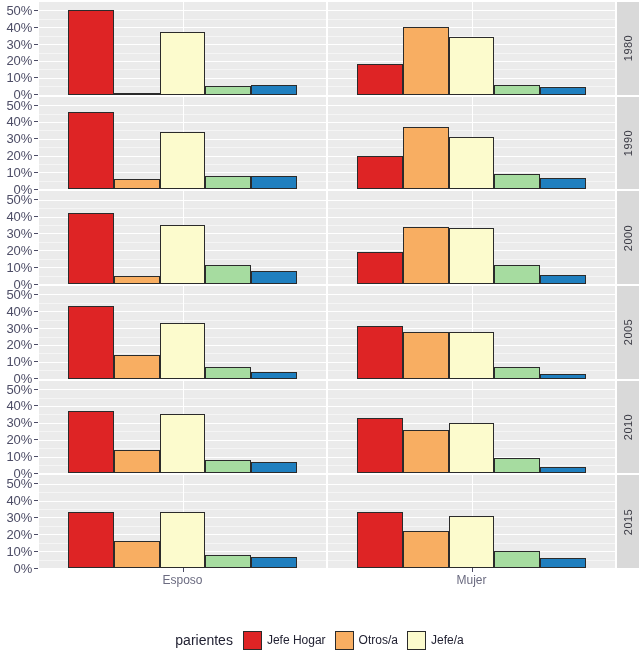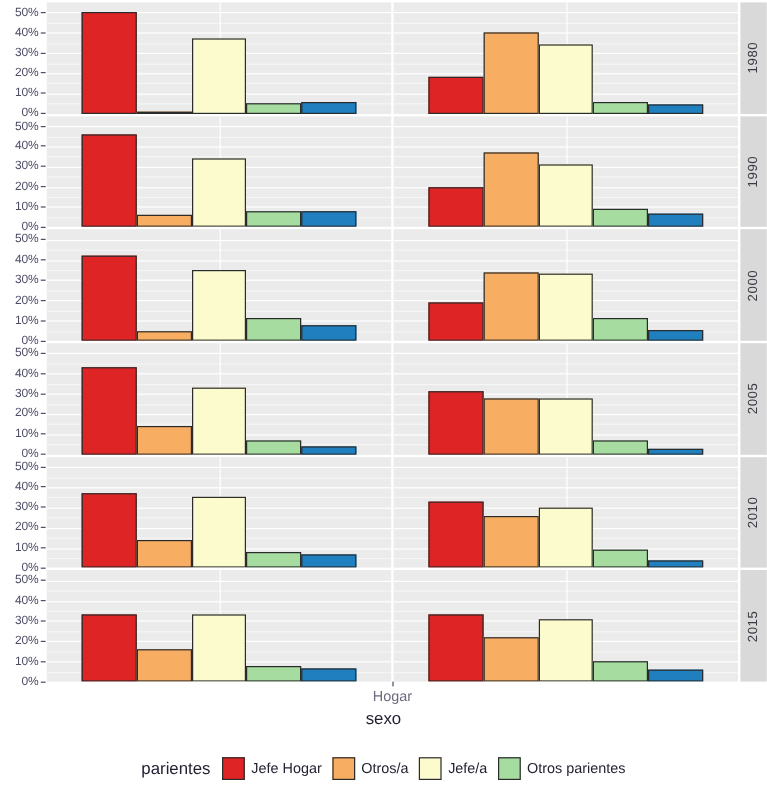--- a/index.html
+++ b/index.html
@@ -52,21 +52,21 @@
     position: absolute;
     right: 0;
     height: 12px;
     margin-top: -6px;
     display: flex;
     align-items: center;
     justify-content: flex-end;
     white-space: nowrap;
   }
   .y-tick-label {
-    font-size: 10px;
+    font-size: 13px;
     color: #4d4d66;
     letter-spacing: -0.2px;
   }
   .y-tick-mark {
     display: inline-block;
     width: 4px;
     height: 1px;
     background: #4d4d66;
     margin-left: 2px;
     margin-right: 1px;
@@ -675,42 +675,41 @@
         <div class="strip">
           <span class="strip-label">2015</span>
         </div>
       </div>
     </div>
 
   <div class="x-axis">
     <div class="x-axis-inner">
         <div class="x-group">
           <div class="x-tick-mark"></div>
-          <div class="x-tick-label">Hogar</div>
+          <div class="x-tick-label">Esposo</div>
+        </div>
+        <div class="x-group">
+          <div class="x-tick-mark"></div>
+          <div class="x-tick-label">Mujer</div>
         </div>
       </div>
   </div>
 
-  <div class="x-axis-title">sexo</div>
 
   <div class="legend">
     <span class="legend-title">parientes</span>
     <span id="legend-items" style="display:flex;flex-direction:row;align-items:flex-start;">
         <span class="legend-item">
           <span class="legend-swatch" style="background: rgb(222, 36, 37);"></span>
           <span class="legend-label">Jefe Hogar</span>
         </span>
         <span class="legend-item">
           <span class="legend-swatch" style="background: rgb(248, 174, 98);"></span>
           <span class="legend-label">Otros/a</span>
         </span>
         <span class="legend-item">
           <span class="legend-swatch" style="background: rgb(252, 251, 205);"></span>
           <span class="legend-label">Jefe/a</span>
         </span>
-        <span class="legend-item">
-          <span class="legend-swatch" style="background: rgb(166, 220, 160);"></span>
-          <span class="legend-label">Otros parientes</span>
-        </span>
       </span>
   </div>
 
 </div>
 
 </body></html>

